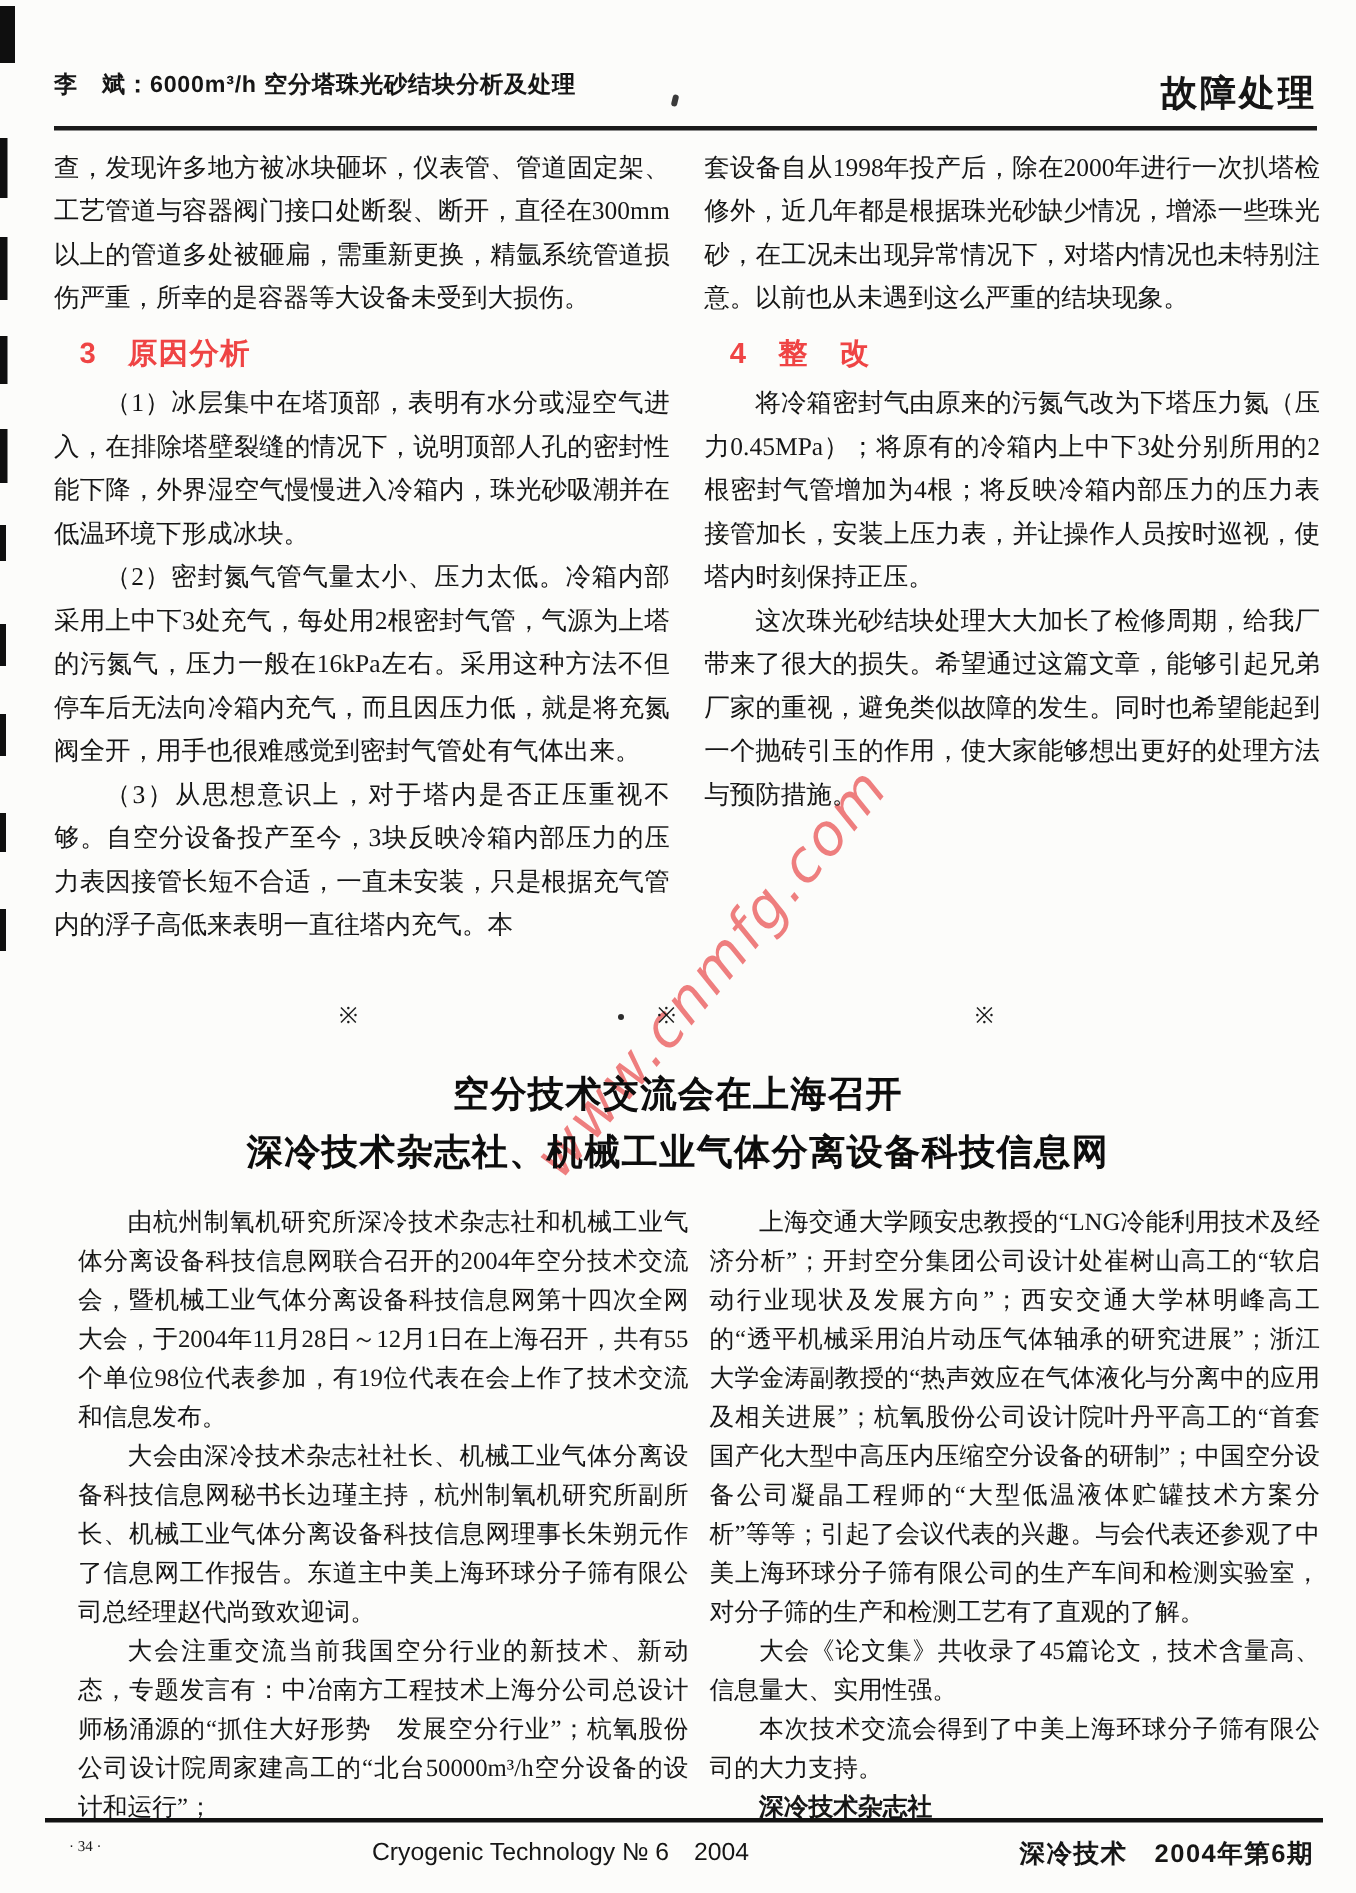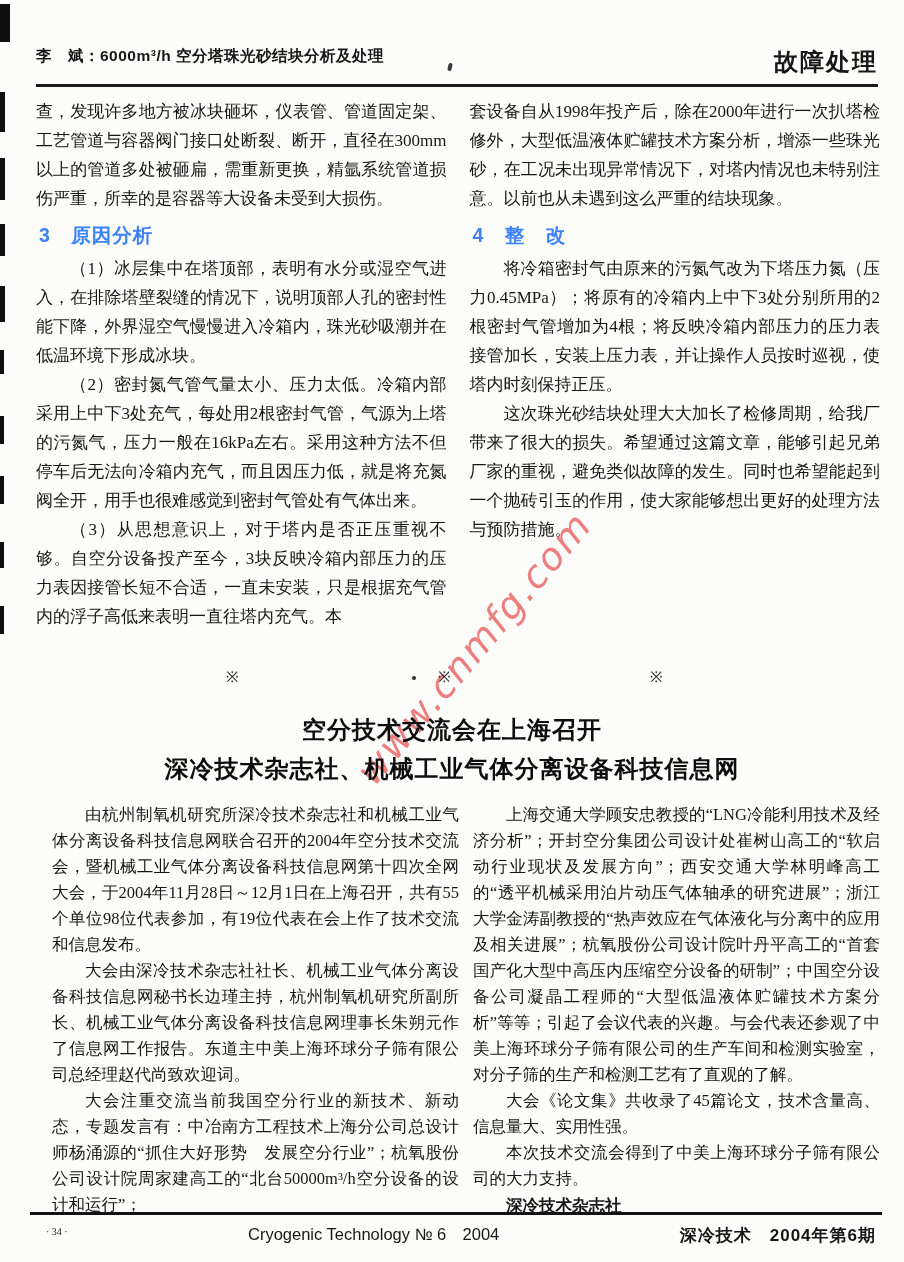--- a/index.html
+++ b/index.html
@@ -17,21 +17,21 @@
     border-bottom:3px solid #1b1b1b; padding-bottom:6px;
   }
   .running-title { font-family:"Liberation Sans","DejaVu Sans",sans-serif; font-weight:bold; font-size:15.5px; letter-spacing:0.5px; }
   .section-label { font-family:"Liberation Sans","DejaVu Sans",sans-serif; font-weight:bold; font-size:24px; letter-spacing:2px; }
 
   
   .article { position:absolute; left:36px; right:24px; top:97px; display:flex; gap:23px; }
   .article .col { flex:1; min-width:0; }
   .article p { margin:0; font-size:17px; line-height:29px; text-align:justify; text-indent:2em; }
   .article p.noindent { text-indent:0; }
-  .article h2 { margin:9px 0 5px 3px; font-family:"Liberation Sans","DejaVu Sans",sans-serif; font-size:19.5px; letter-spacing:1px; color:#3b82f6; }
+  .article h2 { margin:9px 0 5px 17px; font-family:"Liberation Sans","DejaVu Sans",sans-serif; font-size:19.5px; letter-spacing:1px; color:#ef4444; }
 
   
   .sep-mark { position:absolute; top:666px; font-size:15px; color:#1a1a1a; }
   .sep-1 { left:226px; } .sep-2 { left:438px; } .sep-3 { left:650px; }
 
   
   .ann-title {
     position:absolute; left:0; right:0; top:710px; text-align:center;
     font-family:"Liberation Sans","DejaVu Sans",sans-serif; font-weight:bold;
     font-size:24px; line-height:39px; letter-spacing:1px; color:#0d0d0d;
@@ -101,21 +101,21 @@
 
   <div class="article">
     <div class="col">
       <p class="noindent">查，发现许多地方被冰块砸坏，仪表管、管道固定架、工艺管道与容器阀门接口处断裂、断开，直径在300mm以上的管道多处被砸扁，需重新更换，精氩系统管道损伤严重，所幸的是容器等大设备未受到大损伤。</p>
       <h2>3　原因分析</h2>
       <p>（1）冰层集中在塔顶部，表明有水分或湿空气进入，在排除塔壁裂缝的情况下，说明顶部人孔的密封性能下降，外界湿空气慢慢进入冷箱内，珠光砂吸潮并在低温环境下形成冰块。</p>
       <p>（2）密封氮气管气量太小、压力太低。冷箱内部采用上中下3处充气，每处用2根密封气管，气源为上塔的污氮气，压力一般在16kPa左右。采用这种方法不但停车后无法向冷箱内充气，而且因压力低，就是将充氮阀全开，用手也很难感觉到密封气管处有气体出来。</p>
       <p>（3）从思想意识上，对于塔内是否正压重视不够。自空分设备投产至今，3块反映冷箱内部压力的压力表因接管长短不合适，一直未安装，只是根据充气管内的浮子高低来表明一直往塔内充气。本</p>
     </div>
     <div class="col">
-      <p class="noindent">套设备自从1998年投产后，除在2000年进行一次扒塔检修外，大型低温液体贮罐技术方案分析，增添一些珠光砂，在工况未出现异常情况下，对塔内情况也未特别注意。以前也从未遇到这么严重的结块现象。</p>
+      <p class="noindent">套设备自从1998年投产后，除在2000年进行一次扒塔检修外，近几年都是根据珠光砂缺少情况，增添一些珠光砂，在工况未出现异常情况下，对塔内情况也未特别注意。以前也从未遇到这么严重的结块现象。</p>
       <h2>4　整　改</h2>
       <p>将冷箱密封气由原来的污氮气改为下塔压力氮（压力0.45MPa）；将原有的冷箱内上中下3处分别所用的2根密封气管增加为4根；将反映冷箱内部压力的压力表接管加长，安装上压力表，并让操作人员按时巡视，使塔内时刻保持正压。</p>
       <p>这次珠光砂结块处理大大加长了检修周期，给我厂带来了很大的损失。希望通过这篇文章，能够引起兄弟厂家的重视，避免类似故障的发生。同时也希望能起到一个抛砖引玉的作用，使大家能够想出更好的处理方法与预防措施。</p>
     </div>
   </div>
 
   <span class="sep-mark sep-1">※</span>
   <span class="sep-mark sep-2">※</span>
   <span class="sep-mark sep-3">※</span>
 

